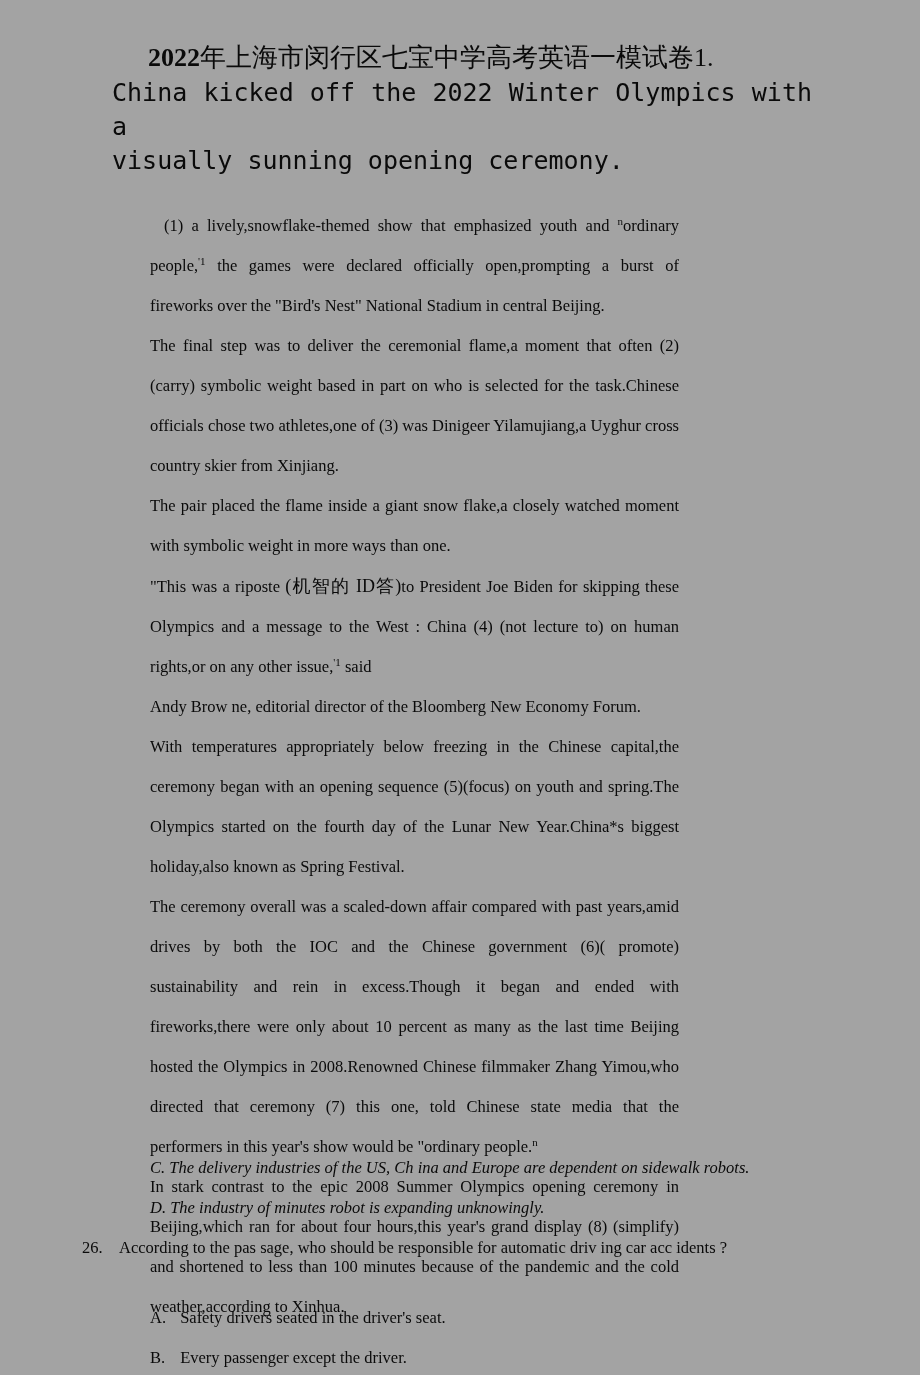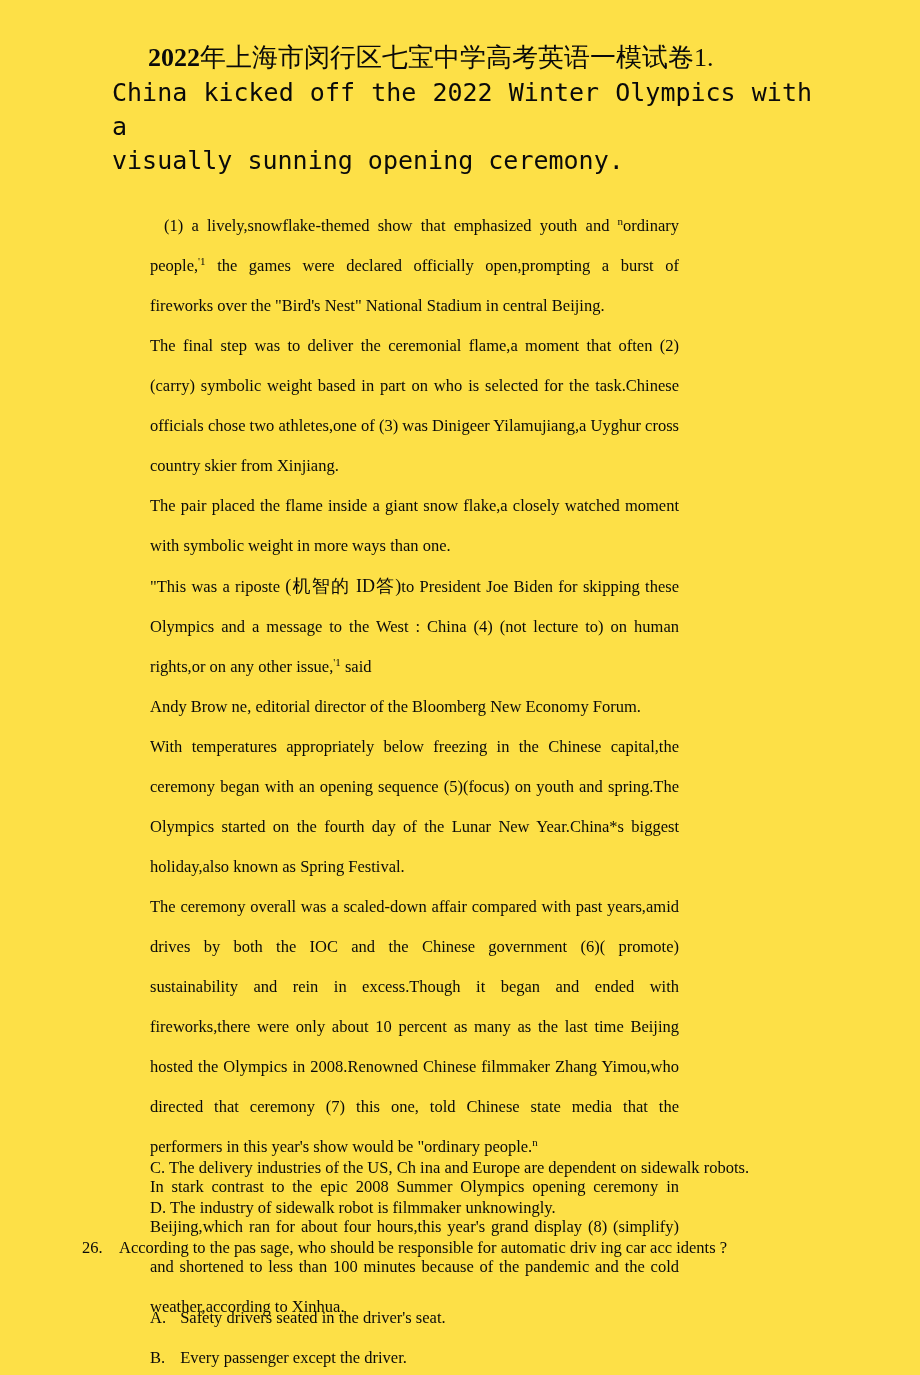--- a/index.html
+++ b/index.html
@@ -13,21 +13,21 @@
     position: relative;
     overflow: hidden;
     font-family: "Liberation Serif", "DejaVu Serif", serif;
     color: #0a0a0a;
     -webkit-font-smoothing: antialiased;
   }
 
   .page {
     position: absolute;
     inset: 0;
-    background: #fde047;
+    background: #a3a3a3;
   }
 
   
   .title-block {
     position: absolute;
     left: 0;
     top: 40px;
     width: 920px;
   }
 
@@ -104,20 +104,21 @@
     top: 1148px;
     width: 920px;
   }
   .opt-line {
     margin: 0;
     padding: 0 112px 0 150px;
     font-size: 16.5px;
     line-height: 40px;
     text-align: left;
     white-space: nowrap;
+    font-style: italic;
   }
   .q-line {
     margin: 0;
     padding: 0 112px 0 82px;
     font-size: 16.5px;
     line-height: 40px;
     text-align: left;
     white-space: nowrap;
   }
   .q-line .q-num {
@@ -165,21 +166,21 @@
       <p class="para" id="para-8">In stark contrast to the epic 2008 Summer Olympics opening ceremony in Beijing,which ran for about four hours,this year's grand display (8)  (simplify) and shortened to less than 100 minutes because of the pandemic and the cold weather,according to Xinhua.</p>
     </div>
 
   <div class="qa-block">
     <p class="opt-line">
       <span class="opt-letter">C.</span>
       <span>The delivery industries of the US, Ch ina and Europe are dependent on sidewalk robots.</span>
     </p>
     <p class="opt-line">
       <span class="opt-letter">D.</span>
-      <span>The industry of sidewalk robot is filmmaker unknowingly.</span>
+      <span>The industry of minutes robot is expanding unknowingly.</span>
     </p>
     <p class="q-line">
       <span class="q-num">26.</span><span>According to the pas sage, who should be responsible for automatic driv ing car acc idents ?</span>
     </p>
   </div>
 
   <div class="tail-block">
     <p class="tail-line">
       <span class="opt-letter">A.</span>
       <span>Safety drivers seated in the driver's seat.</span>

